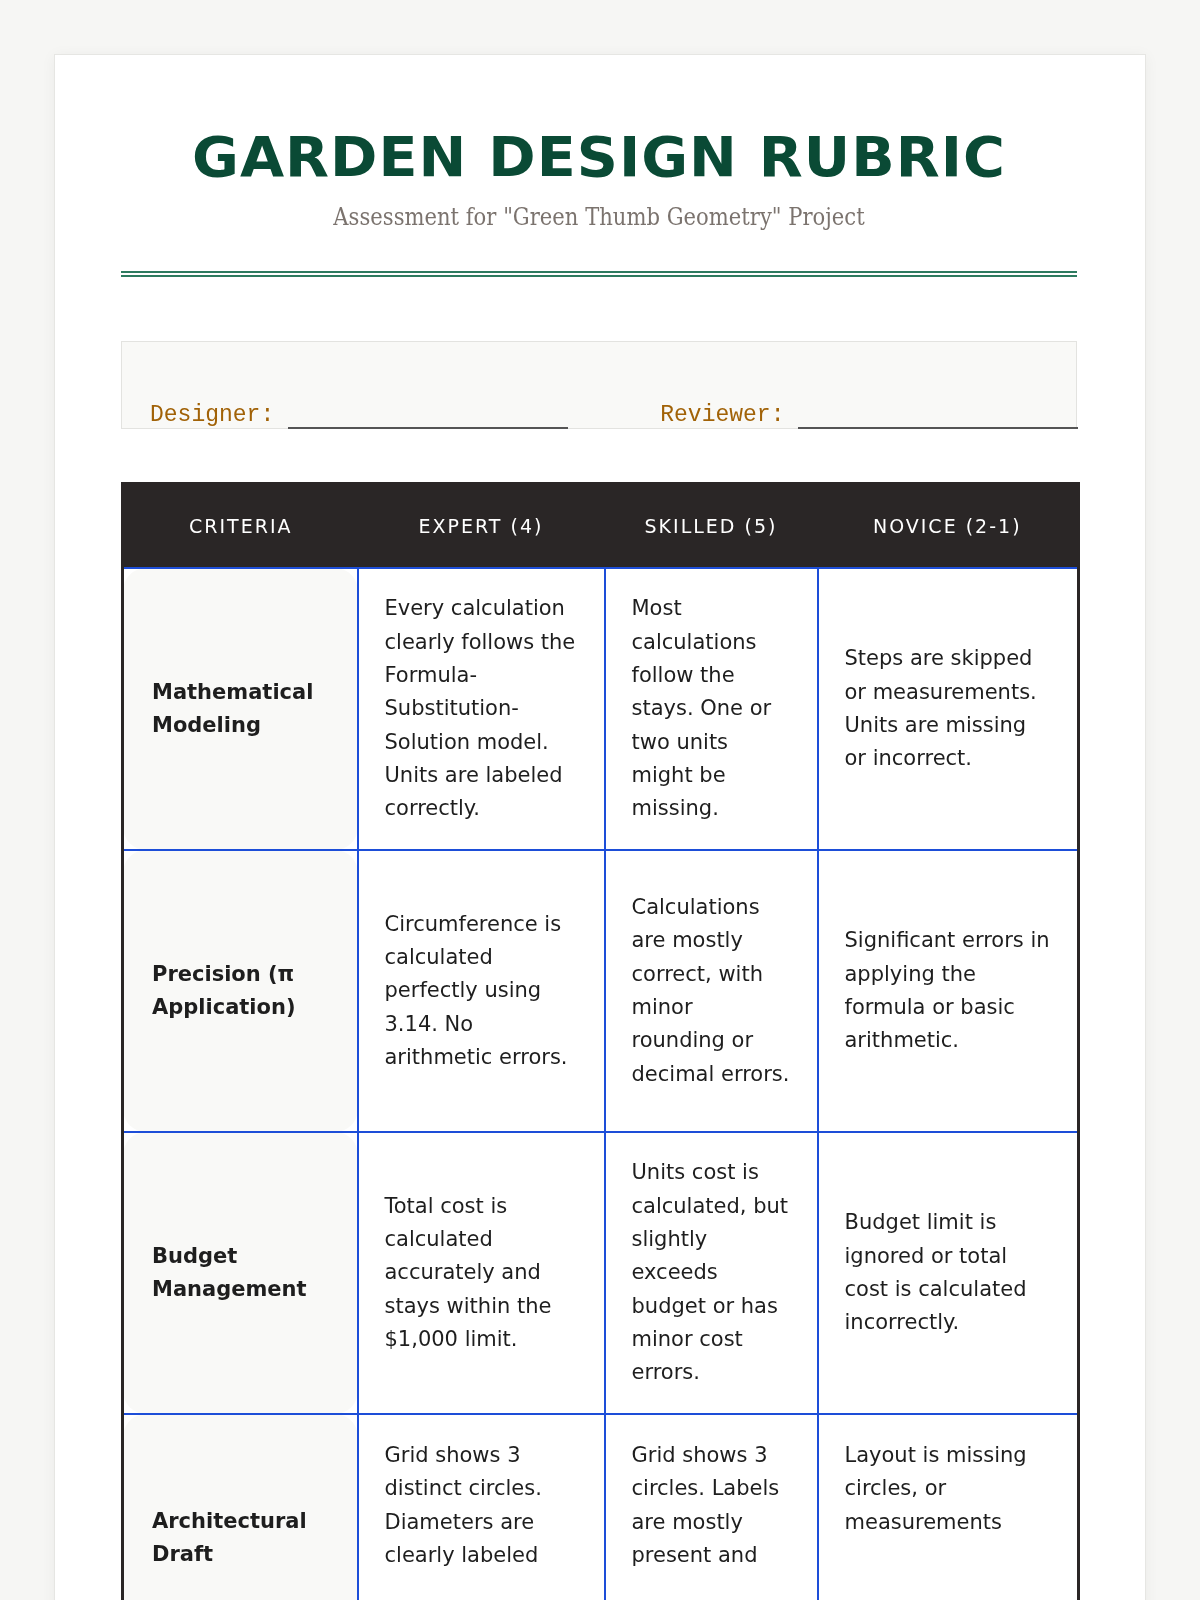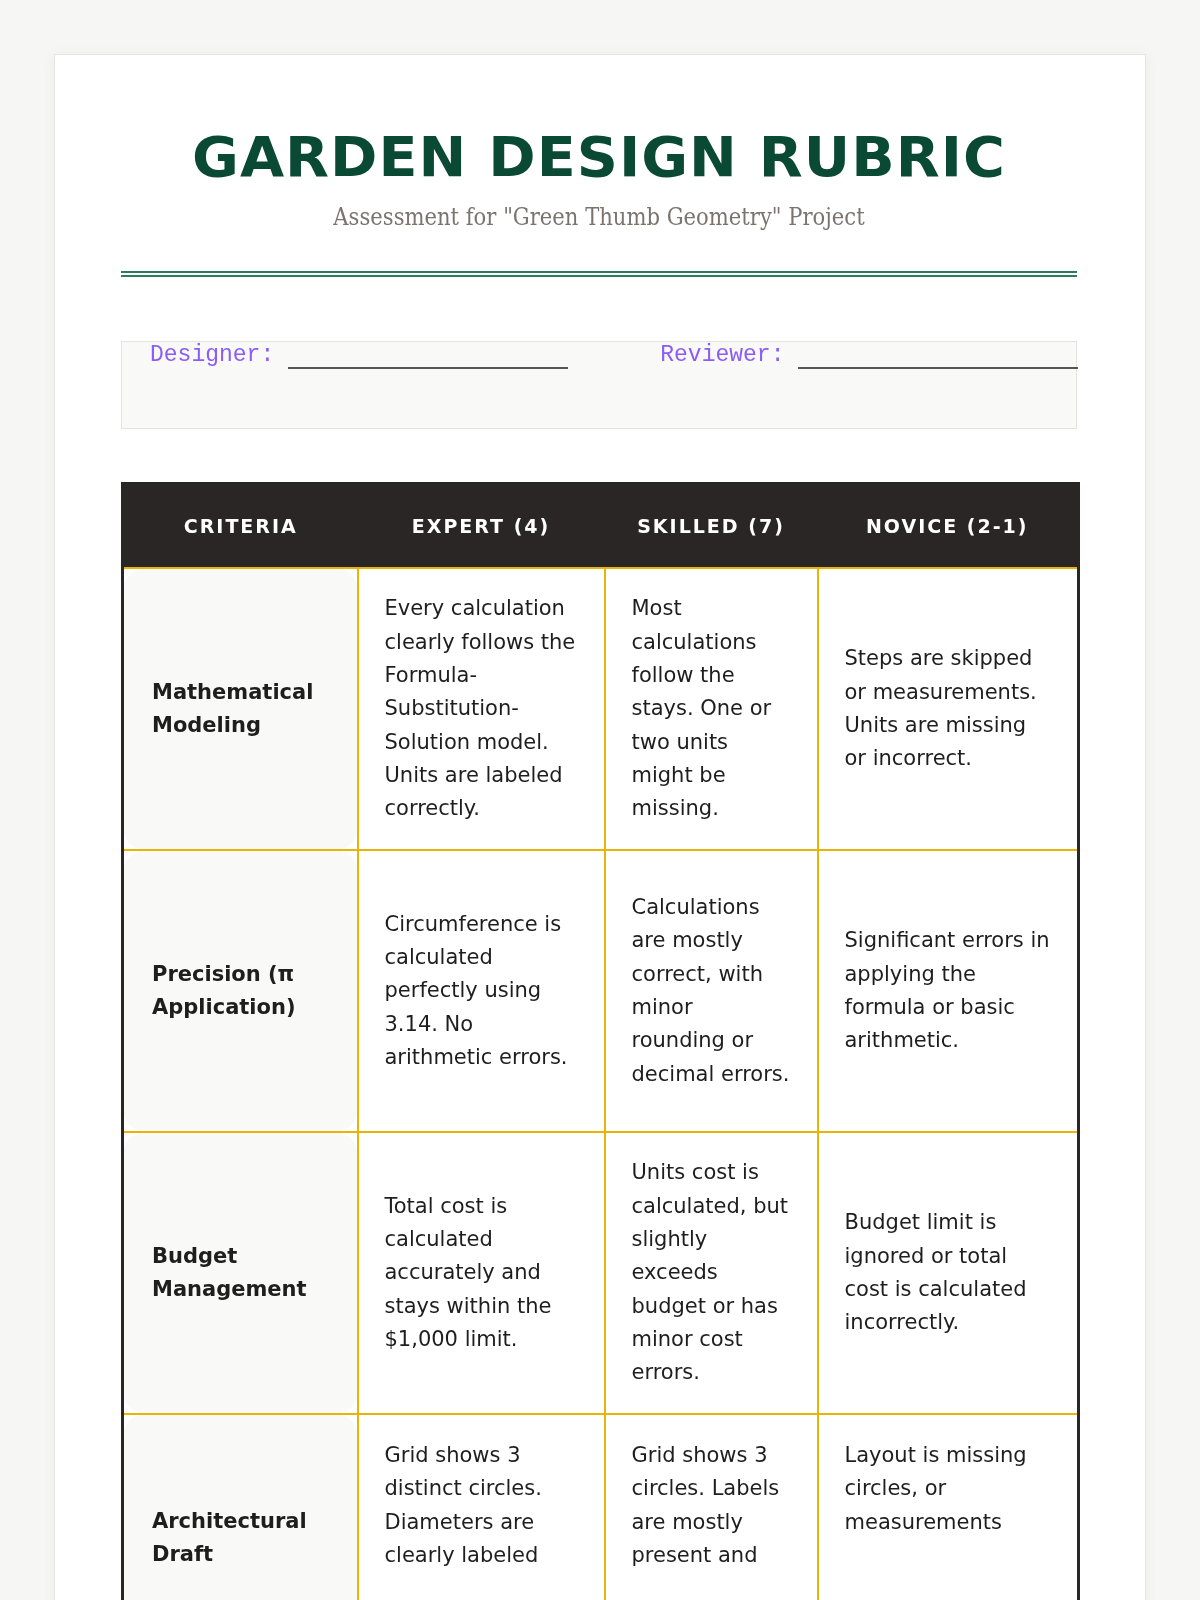--- a/index.html
+++ b/index.html
@@ -59,25 +59,25 @@
       border-bottom: 2px solid #2d7a5f;
       background: #ffffff;
     }
     .meta-box {
       margin-top: 64px;
       height: 88px;
       background: #f9f9f7;
       border: 1px solid #e3e3e0;
       box-sizing: border-box;
       display: flex;
-      align-items: flex-start;
+      align-items: flex-end;
       padding-left: 28px;
       font-family: "Liberation Mono", monospace;
       font-size: 23px;
-      color: #8b5cf6;
+      color: #a16207;
     }
     .meta-field {
       display: flex;
       align-items: center;
       white-space: pre;
     }
     .meta-field + .meta-field {
       margin-left: 92px;
     }
     .meta-blank {
@@ -92,30 +92,30 @@
       margin-top: 53px;
       width: 956px;
       border-collapse: collapse;
       border: 3px solid #2a2626;
       table-layout: fixed;
     }
     table.rubric th {
       background: #2a2626;
       color: #ffffff;
       font-family: "DejaVu Sans", sans-serif;
-      font-weight: 700;
+      font-weight: 400;
       font-size: 19px;
       letter-spacing: 2px;
       height: 82px;
       text-align: center;
       padding: 0;
       border: none;
     }
     table.rubric td {
-      border: 2px solid #eab308;
+      border: 2px solid #1d4ed8;
       vertical-align: middle;
       padding: 0 26px;
       font-family: "DejaVu Sans", sans-serif;
       font-size: 21px;
       line-height: 33.3px;
       color: #1e1e1e;
       height: 282px;
       box-sizing: border-box;
     }
     table.rubric td.criteria {
@@ -163,21 +163,21 @@
       <colgroup>
         <col class="c1">
           <col class="c2">
           <col class="c3">
           <col class="c4">
       </colgroup>
       <thead>
         <tr>
           <th>CRITERIA</th>
           <th>EXPERT (4)</th>
-          <th>SKILLED (7)</th>
+          <th>SKILLED (5)</th>
           <th>NOVICE (2-1)</th>
         </tr>
       </thead>
       <tbody>
         <tr>
           <td class="criteria">Mathematical Modeling</td>
           <td>Every calculation clearly follows the Formula-Substitution-Solution model. Units are labeled correctly.</td>
           <td>Most calculations follow the stays. One or two units might be missing.</td>
           <td>Steps are skipped or measurements. Units are missing or incorrect.</td>
         </tr>

